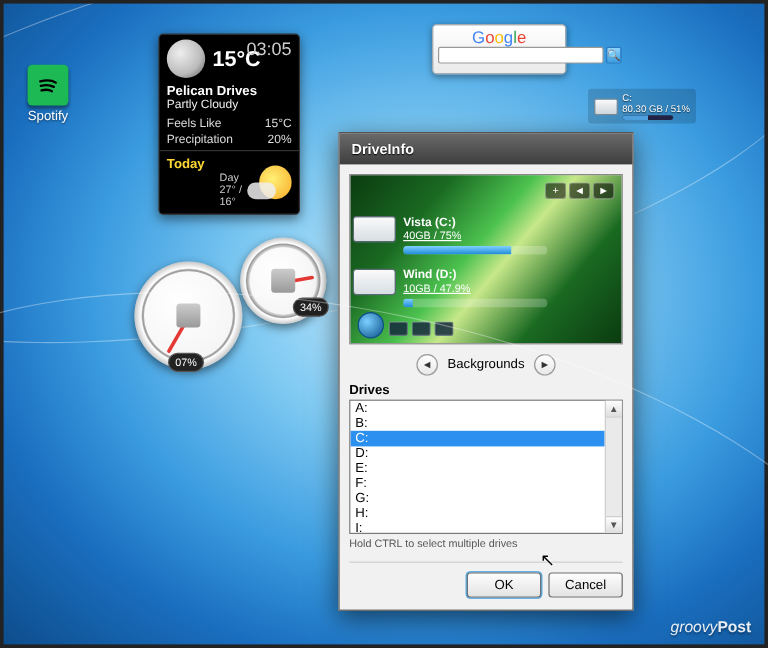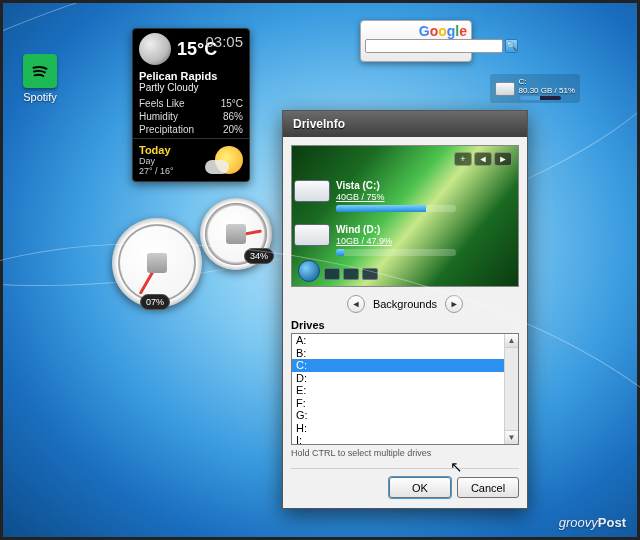--- a/index.html
+++ b/index.html
@@ -26,27 +26,27 @@
   .weather .top { display:flex; align-items:center; padding:4px 6px 2px; position:relative; }
   .weather .moon { width:32px; height:32px; border-radius:50%; background:radial-gradient(circle at 35% 35%, #eee, #bbb 60%, #555); margin-right:6px; }
   .weather .temp { font-size:18px; font-weight:600; }
   .weather .clock { position:absolute; right:6px; top:4px; font-size:15px; color:#ccc; }
   .weather .row { display:flex; justify-content:space-between; padding:0 6px; line-height:13px; color:#ddd; }
   .weather .loc { font-weight:bold; font-size:11px; padding:3px 6px 0; }
   .weather .cond { font-size:10px; color:#eee; padding:0 6px 4px; }
   .weather .divider { border-top:1px solid #333; margin:2px 0; }
   .weather .today { display:flex; align-items:center; padding:3px 6px 5px; }
   .weather .today .lbl { font-size:11px; color:#fdd835; font-weight:600; }
-  .weather .today .hilo { font-size:9px; color:#ccc; }
+  .weather .today .hilo { font-size:9px; color:#ccc;margin-left:44px; }
   .weather .sun { width:28px; height:28px; margin-left:auto; border-radius:50%; background:radial-gradient(circle at 40% 40%, #fff176, #f9a825); position:relative; }
   .weather .sun::after{content:"";position:absolute;width:24px;height:14px;background:#eee;border-radius:10px;left:-10px;top:14px;opacity:.85;}
 
   
   .google { position:absolute; left:360px; top:20px; width:112px; height:42px; background:linear-gradient(#fff,#eaeaea); border:1px solid #aaa; border-radius:4px; box-shadow:0 2px 6px rgba(0,0,0,.4); padding:2px 4px; }
-  .google .logo { text-align:right; font-size:14px; font-weight:bold; line-height:16px; }
+  .google .logo { text-align:center; font-size:14px; font-weight:normal; line-height:16px; }
   .google .logo span:nth-child(1){color:#4285F4}
   .google .logo span:nth-child(2){color:#EA4335}
   .google .logo span:nth-child(3){color:#FBBC05}
   .google .logo span:nth-child(4){color:#4285F4}
   .google .logo span:nth-child(5){color:#34A853}
   .google .logo span:nth-child(6){color:#EA4335}
   .google .search { display:flex; gap:2px; }
   .google input { flex:1; height:14px; font-size:10px; border:1px solid #999; border-radius:2px; padding:0 2px; }
   .google .go { width:16px; height:14px; background:linear-gradient(#8fd3ff,#3b9ce0); border:1px solid #2b7abf; border-radius:2px; display:flex; align-items:center; justify-content:center; font-size:9px; color:#fff; }
 
@@ -123,29 +123,25 @@
     </div>
     <div>Spotify</div>
   </div>
 
   <div class="weather">
     <div class="top">
       <div class="moon"></div>
       <div class="temp">15°C</div>
       <div class="clock">03:05</div>
     </div>
-    <div class="loc">Pelican Rapids</div>
+    <div class="loc">Pelican Drives</div>
     <div class="cond">Partly Cloudy</div>
     <div class="row">
         <span>Feels Like</span>
         <span>15°C</span>
-      </div>
-    <div class="row">
-        <span>Humidity</span>
-        <span>86%</span>
       </div>
     <div class="row">
         <span>Precipitation</span>
         <span>20%</span>
       </div>
     <div class="divider"></div>
     <div class="today">
       <div>
         <div class="lbl">Today</div>
         <div class="hilo"><span>Day</span></div>

